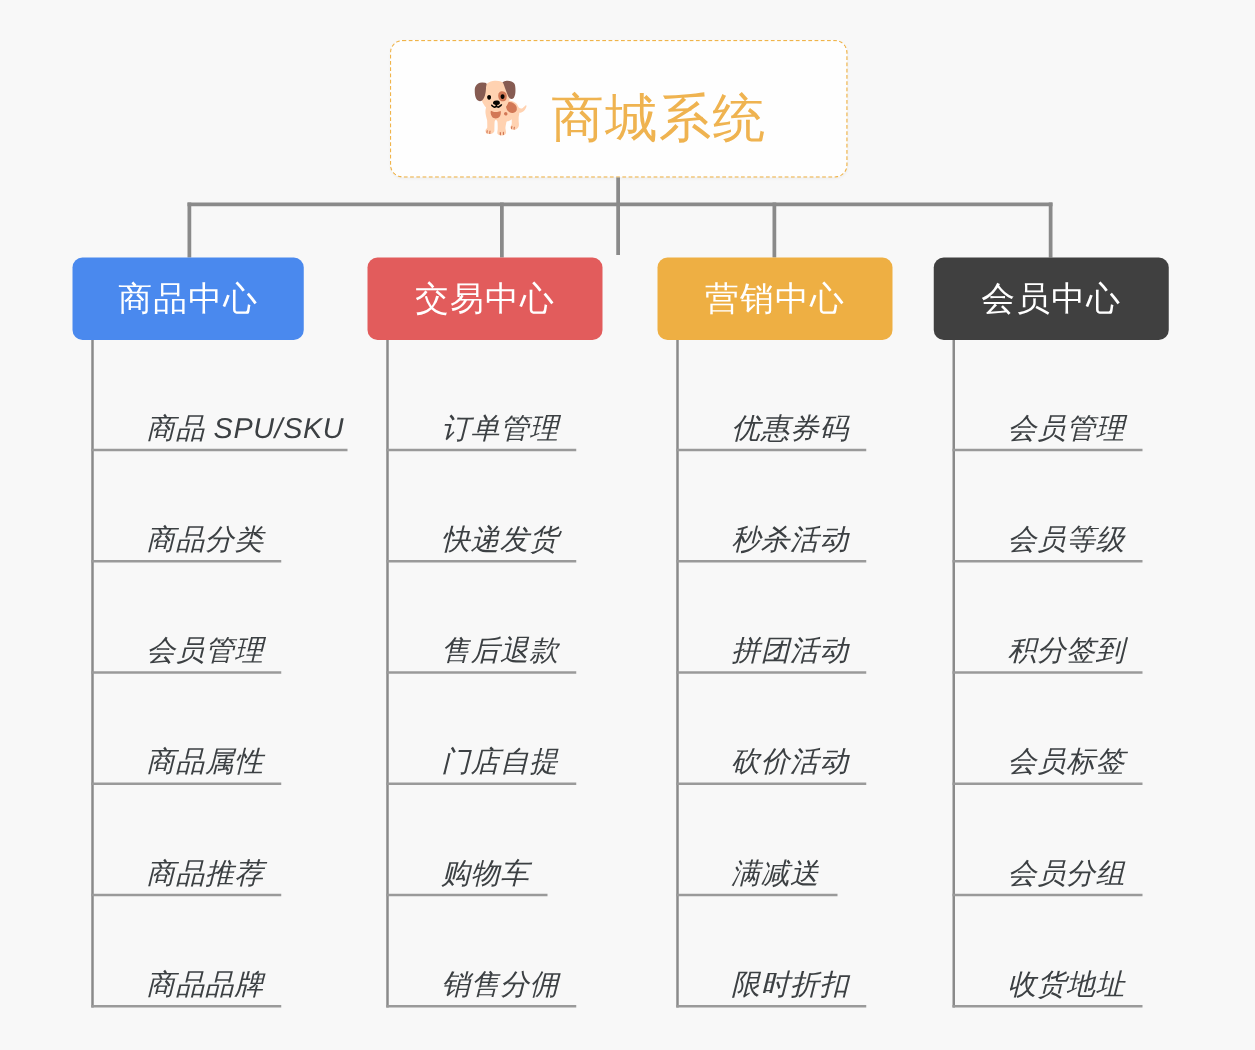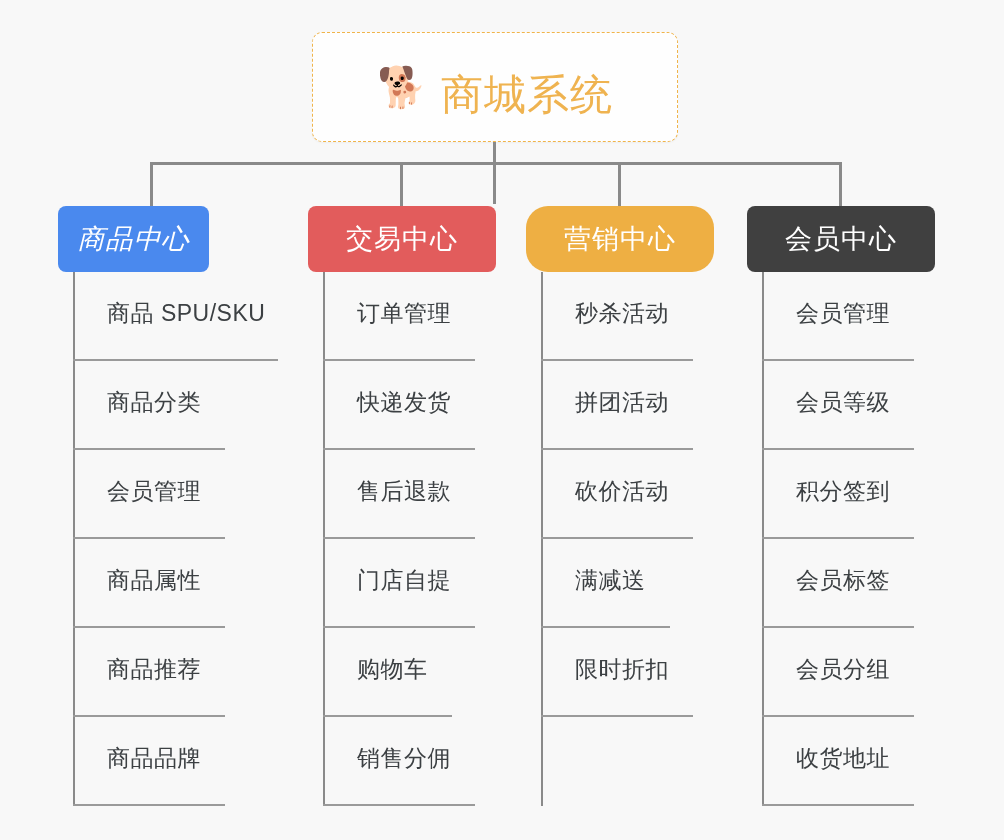--- a/index.html
+++ b/index.html
@@ -82,59 +82,60 @@
   .drop-2 { left: 618px; }
   .drop-3 { left: 839px; }
 
   
   .column {
     position: absolute;
     top: 206px;
     width: 230px;
   }
   .col-0 { left: 58px; }
-  .col-1 { left: 308px; }
+  .col-1 { left: 294px; }
   .col-2 { left: 526px; }
   .col-3 { left: 747px; }
 
   .cat-box {
     box-sizing: border-box;
     height: 66px;
     border-radius: 8px;
     display: flex;
     align-items: center;
     justify-content: center;
     color: #ffffff;
     font-size: 27px;
     letter-spacing: 1px;
     white-space: nowrap;
   }
-  .cat-box.w-185 { width: 151px; font-style: italic; }
+  .cat-box.w-185 { width: 185px; }
   .cat-box.w-188 { width: 188px; }
 
   
   .leaf-area {
     position: relative;
     margin-left: 15px;
     padding-left: 0;
   }
   .trunk {
     position: absolute;
     left: 0;
     top: 0;
     width: 2px;
     background: #8a8a8a;
   }
   .leaf-item {
     position: relative;
     height: 89px;
     display: flex;
-    align-items: center;
+    align-items: flex-end;
     box-sizing: border-box;
-    padding-left: 34px;
+    padding-left: 44px;
+    font-style: italic;
   }
   .leaf-label {
     font-size: 23px;
     color: #3c4043;
     line-height: 1.15;
     white-space: nowrap;
     padding-bottom: 6px;
     letter-spacing: 0.5px;
   }
   .leaf-underline {
@@ -221,25 +222,29 @@
             <span class="leaf-label">购物车</span>
             <div class="leaf-underline" style="width: 129px;"></div>
           </div>
           <div class="leaf-item">
             <span class="leaf-label">销售分佣</span>
             <div class="leaf-underline" style="width: 152px;"></div>
           </div>
         </div>
       </div>
       <div class="column col-2">
-        <div class="cat-box w-188" style="background: rgb(238, 175, 67); border-radius: 22px;">
+        <div class="cat-box w-188" style="background: rgb(238, 175, 67);">
           <span>营销中心</span>
         </div>
         <div class="leaf-area">
           <div class="trunk" style="background: rgb(138, 138, 138); height: 534px;"></div>
+          <div class="leaf-item">
+            <span class="leaf-label">优惠券码</span>
+            <div class="leaf-underline" style="width: 152px;"></div>
+          </div>
           <div class="leaf-item">
             <span class="leaf-label">秒杀活动</span>
             <div class="leaf-underline" style="width: 152px;"></div>
           </div>
           <div class="leaf-item">
             <span class="leaf-label">拼团活动</span>
             <div class="leaf-underline" style="width: 152px;"></div>
           </div>
           <div class="leaf-item">
             <span class="leaf-label">砍价活动</span>

